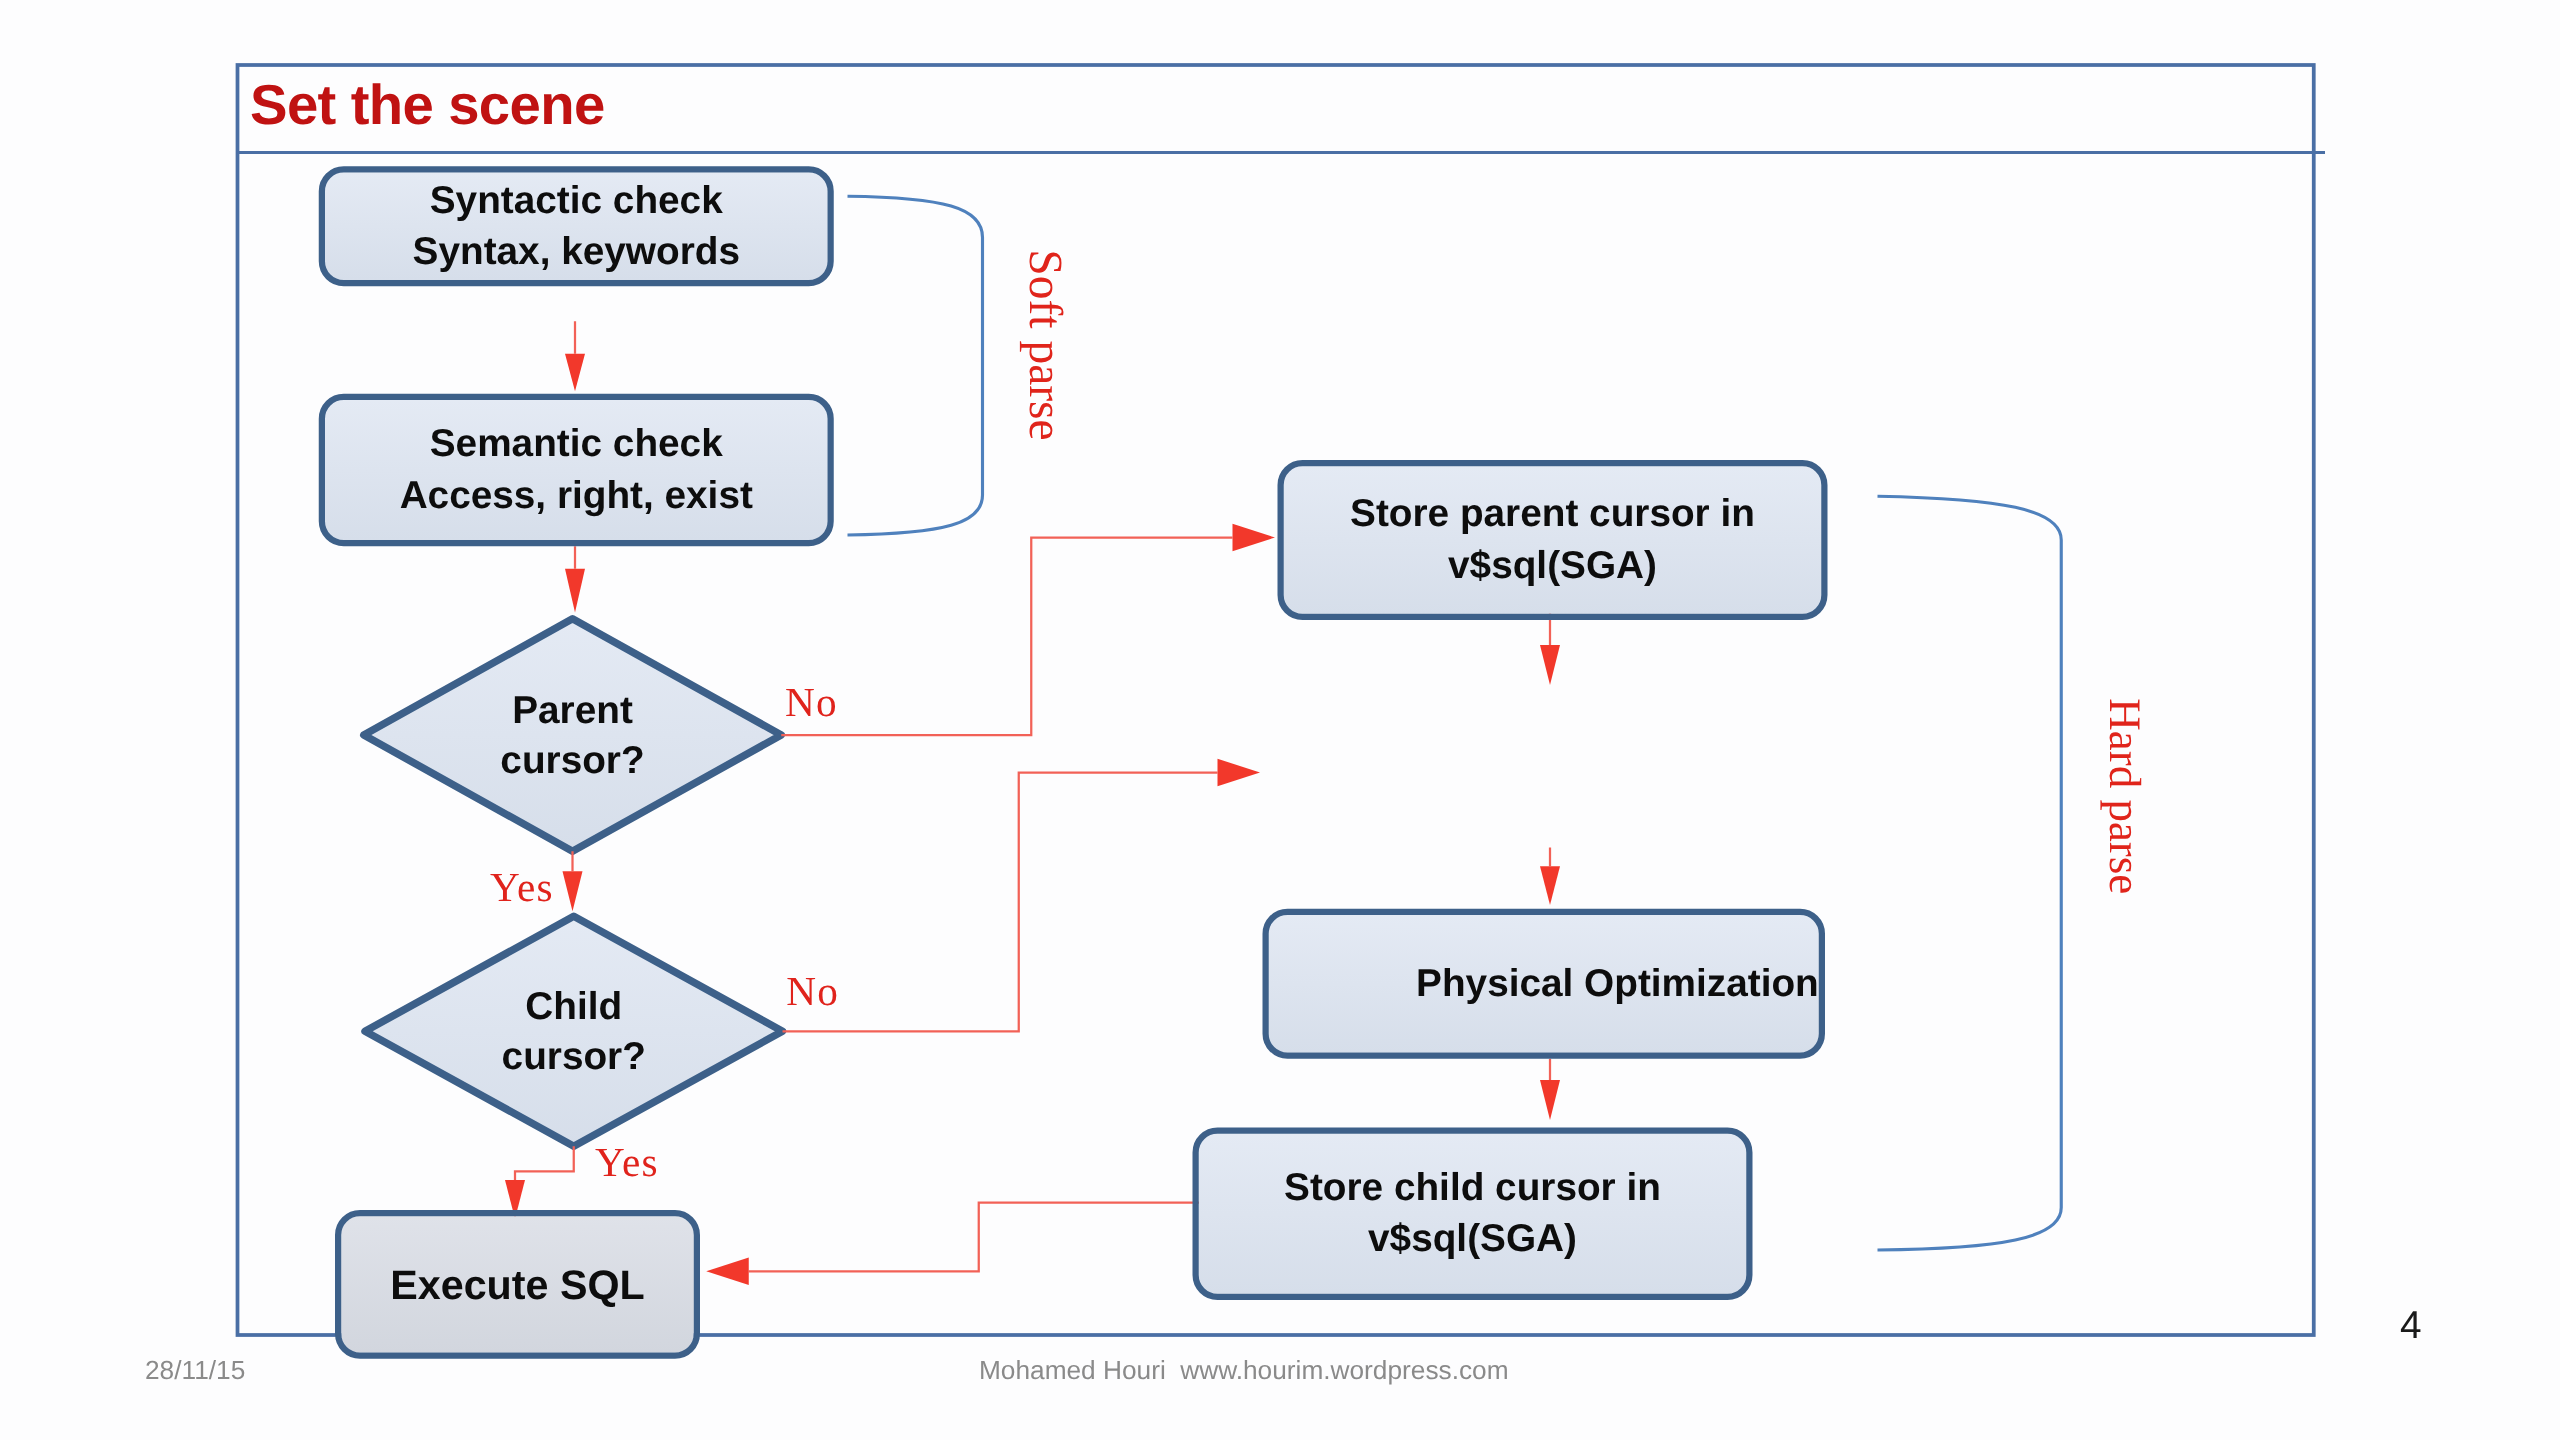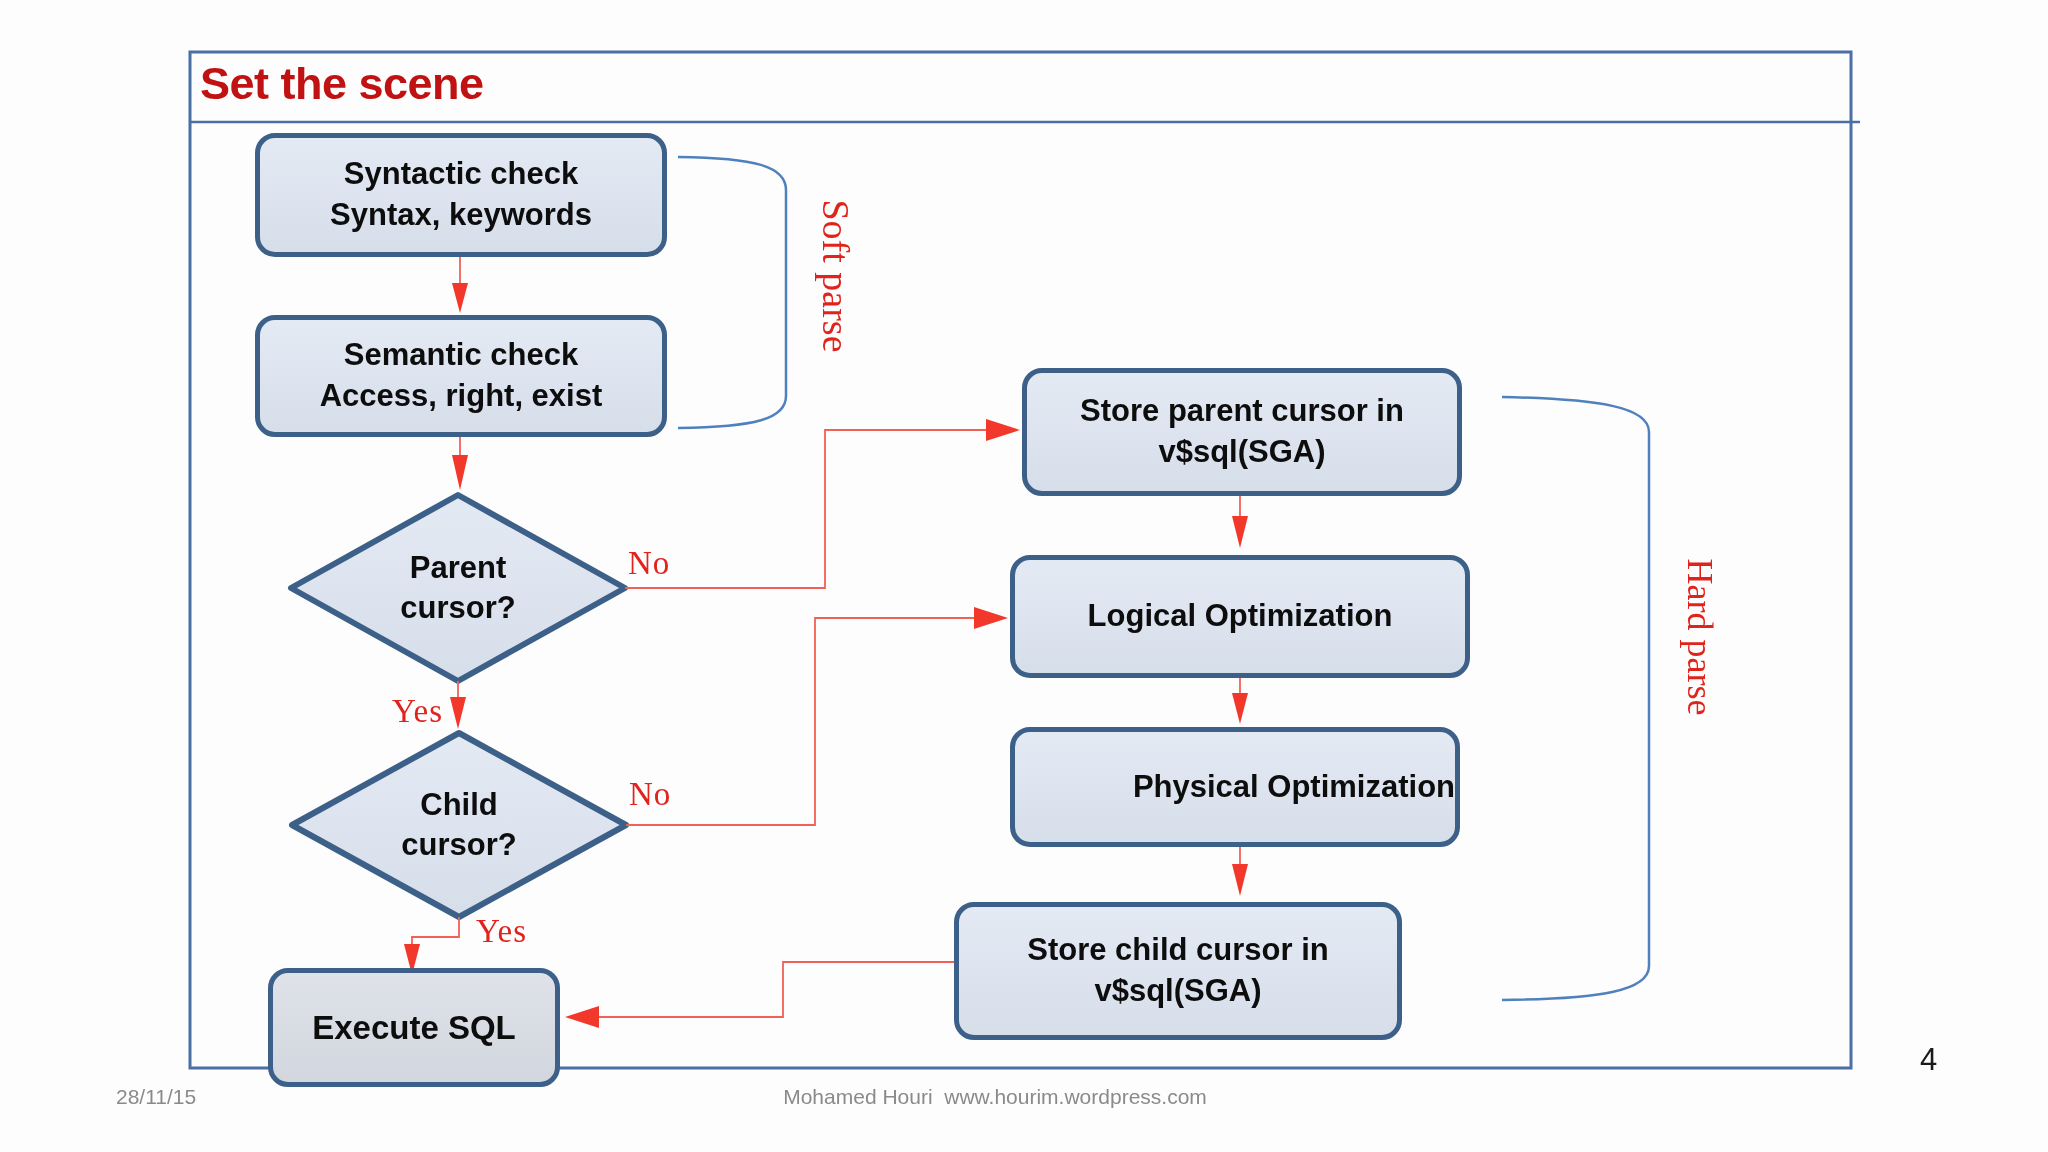--- a/index.html
+++ b/index.html
@@ -85,38 +85,35 @@
       <polygon points="404,944 420,944 412,975"></polygon>
       <polygon points="1232,516 1248,516 1240,548"></polygon>
       <polygon points="1232,693 1248,693 1240,724"></polygon>
       <polygon points="1232,864 1248,864 1240,896"></polygon>
       <polygon points="599,1006 599,1028 565,1017"></polygon>
     </g>
   </svg>
 
   <div class="abs slide-title">Set the scene</div>
 
-  <div class="abs node" style="left:255px;top:133px;width:412px;height:124px;align-items:center;">
+  <div class="abs node" style="left:255px;top:133px;width:412px;height:96px;align-items:center;">
     <span>Syntactic check</span>
     <span>Syntax, keywords</span>
   </div>
 
   <div class="abs node" style="left:255px;top:315px;width:412px;height:122px;">
     <span>Semantic check</span>
     <span>Access, right, exist</span>
   </div>
 
   <div class="abs node" style="left:1022px;top:368px;width:440px;height:128px;text-align:center;">
     <span>Store parent cursor in</span>
     <span>v$sql(SGA)</span>
   </div>
 
-  <div class="abs node" style="left:1010px;top:555px;width:460px;height:123px;">
-    <span>Logical Optimization</span>
-  </div>
 
   <div class="abs node" style="left:1010px;top:727px;width:450px;height:120px;align-items:flex-end;">
     <span>Physical Optimization</span>
   </div>
 
   <div class="abs node" style="left:954px;top:902px;width:448px;height:138px;">
     <span>Store child cursor in</span>
     <span>v$sql(SGA)</span>
   </div>
 

